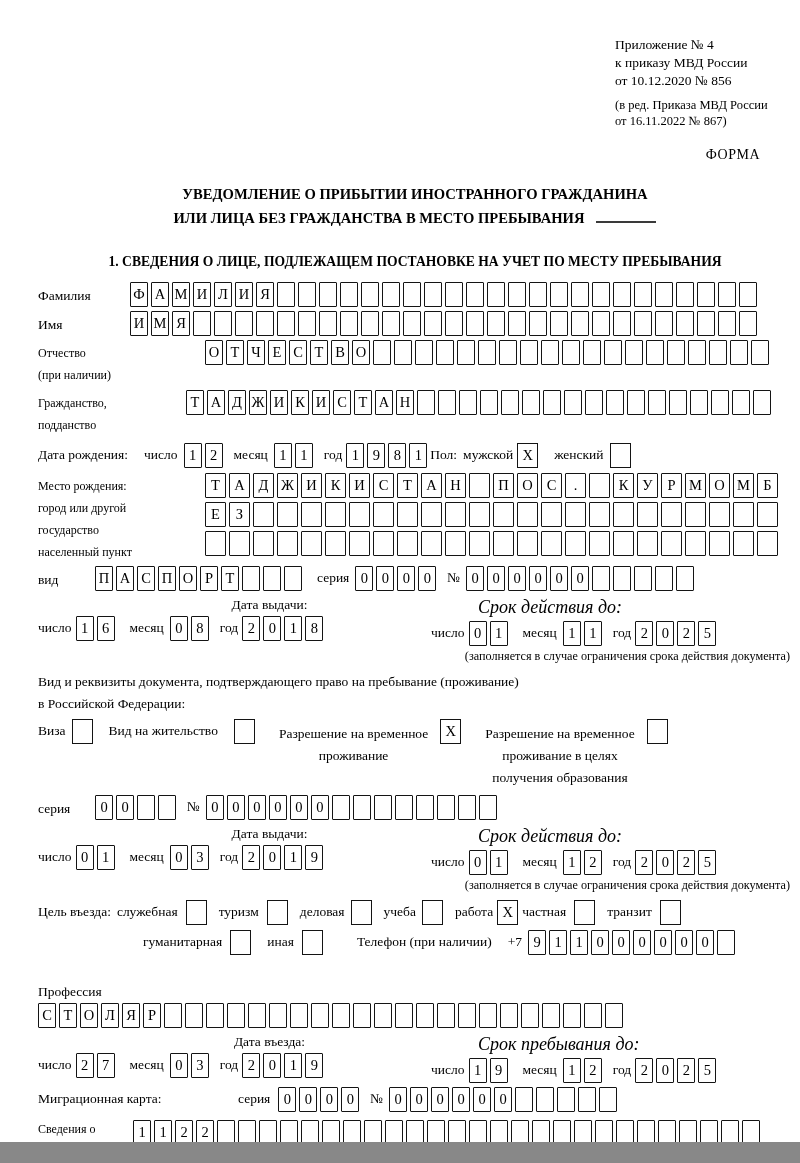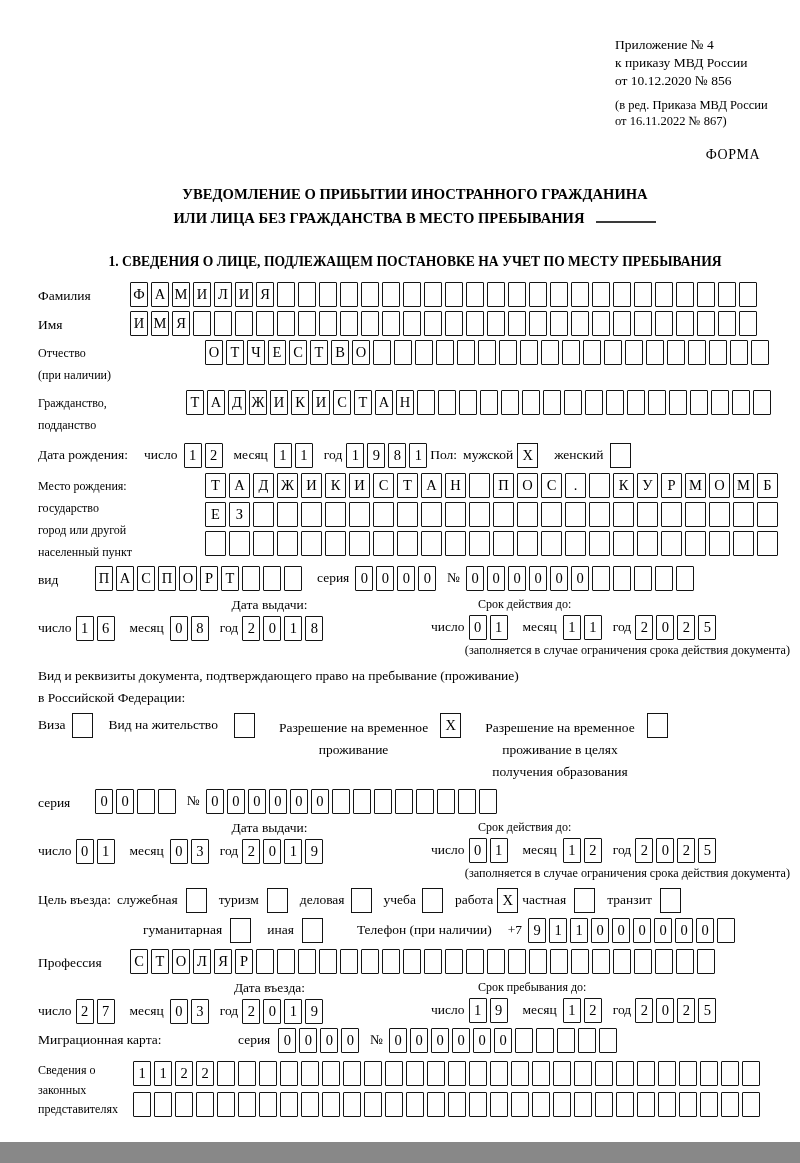--- a/index.html
+++ b/index.html
@@ -31,21 +31,21 @@
   .doc-heading{text-align:center;font-weight:bold;font-size:13.3px;margin-top:4px;}
 
   .inline-lbl{font-size:13.5px;padding-top:4px;}
   .mr4{margin-right:4px;} .mr6{margin-right:6px;} .mr8{margin-right:8px;} .ml8{margin-left:8px;}
   .ml12{margin-left:12px;} .ml16{margin-left:16px;} .ml24{margin-left:24px;}
 
   .datecols{display:flex;margin-top:6px;}
   .dcol1{width:345px;flex-shrink:0;}
   .dcol2{flex:1;}
   .dhead{font-size:13.5px;padding-left:118px;text-align:center;}
-  .dhead2{font-size:12px;padding-left:95px;}
+  .dhead2{font-size:18px;padding-left:95px;font-style:italic;}
   .drow{display:flex;align-items:flex-start;margin-top:3px;}
   .drow2{display:flex;align-items:flex-start;margin-top:3px;padding-left:48px;}
   .fillnote{font-size:12.2px;text-align:right;padding-right:2px;margin-top:3px;}
 
   .intro{font-size:13.5px;margin-top:7px;line-height:1.6;}
   .optgroup{display:flex;align-items:flex-start;margin-top:4px;}
   .optlbl{font-size:13.5px;padding-top:4px;}
   .optlbl-c{font-size:13.5px;text-align:center;line-height:1.65;padding-top:4px;}
   .purpose-row2{padding-left:105px;}
 </style>
@@ -240,22 +240,22 @@
       <span class="inline-lbl mr6">Пол:</span>
       <span class="inline-lbl mr4">мужской</span>
       <span class="checkbox">X</span>
       <span class="inline-lbl mr6 ml16">женский</span>
       <span class="checkbox"></span>
     </div>
 
     <div class="row" style="margin-top:5px;">
       <div class="lbl2 w167">
         <div>Место рождения:</div>
+        <div>город или другой</div>
         <div>государство</div>
-        <div>город или другой</div>
         <div>населенный пункт</div>
       </div>
       <div class="stack">
         <div class="cells wide">
             <span class="cell">Т</span>
             <span class="cell">А</span>
             <span class="cell">Д</span>
             <span class="cell">Ж</span>
             <span class="cell">И</span>
             <span class="cell">К</span>
@@ -549,21 +549,21 @@
           <span class="cell">0</span>
           <span class="cell">0</span>
           <span class="cell">0</span>
           <span class="cell">0</span>
           <span class="cell">0</span>
           <span class="cell">0</span>
           <span class="cell"></span>
         </div>
     </div>
 
-    <div class="row" style="margin-top:6px;">
+    <div class="row" style="margin-top:23px;flex-direction:column;">
       <div class="lbl w92">Профессия</div>
       <div class="cells">
           <span class="cell">С</span>
           <span class="cell">Т</span>
           <span class="cell">О</span>
           <span class="cell">Л</span>
           <span class="cell">Я</span>
           <span class="cell">Р</span>
           <span class="cell"></span>
           <span class="cell"></span>

